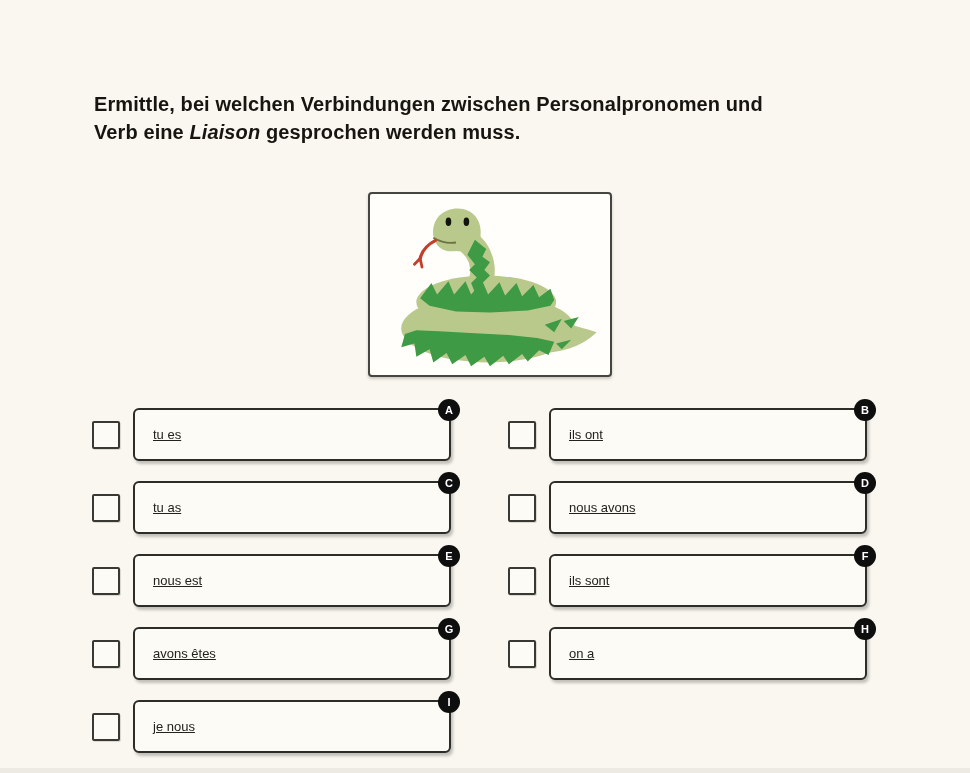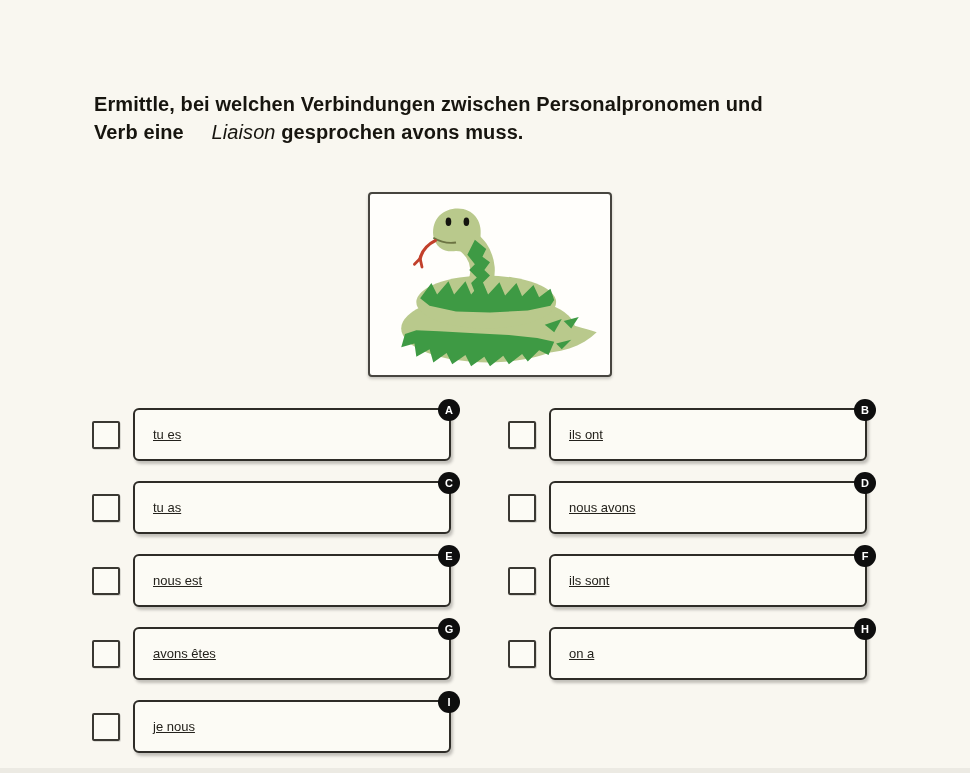--- a/index.html
+++ b/index.html
@@ -12,21 +12,21 @@
   }
   .stage{position:absolute;inset:0;}
 
   
   .task-heading{
     position:absolute;left:94px;top:90px;width:790px;
     margin:0;
     font-size:20px;font-weight:700;line-height:28px;
     color:#17150f;letter-spacing:.1px;
   }
-  .task-heading i{font-weight:400;margin-left:22px;}
+  .task-heading i{font-weight:700;}
   .task-instruction{
     position:absolute;left:94px;top:154px;
     font-size:13px;color:#55534c;
   }
 
   
   .media-card{
     position:absolute;left:368px;top:192px;width:244px;height:185px;
     background:#fffefb;border:2px solid#47453f;border-radius:4px;
     box-sizing:border-box;
@@ -65,21 +65,21 @@
   .bottom-edge{
     position:absolute;left:0;bottom:0;width:100%;height:5px;
     background:rgba(0,0,0,.05);
   }
 </style>
 </head>
 <body>
 
 <div class="stage">
 
-  <h1 class="task-heading"><span>Ermittle, bei welchen Verbindungen zwischen Personalpronomen und</span><br><span>Verb eine </span><i>Liaison</i><span> gesprochen avons muss.</span></h1>
+  <h1 class="task-heading"><span>Ermittle, bei welchen Verbindungen zwischen Personalpronomen und</span><br><span>Verb eine </span><i>Liaison</i><span> gesprochen werden muss.</span></h1>
 
 
   <div class="media-card">
     <svg viewBox="0 0 240 180" aria-hidden="true">
 
       <ellipse cx="118" cy="136" rx="92" ry="36" fill="#b9c98c"></ellipse>
       <path d="M150 162 C185 165 215 158 233 140 C220 136 196 128 180 130 C172 140 162 152 150 162 Z" fill="#b9c98c"></path>
       <ellipse cx="116" cy="108" rx="74" ry="28" fill="#b9c98c"></ellipse>
       <path d="M86 34 C98 46 110 52 112 72 C113 90 104 98 92 103" stroke="#b9c98c" stroke-width="26" fill="none" stroke-linecap="round"></path>
       <path d="M60 38 C58 20 70 9 86 9 C102 9 112 22 110 38 C108 52 96 56 84 54 C72 56 62 50 60 38 Z" fill="#b9c98c"></path>

